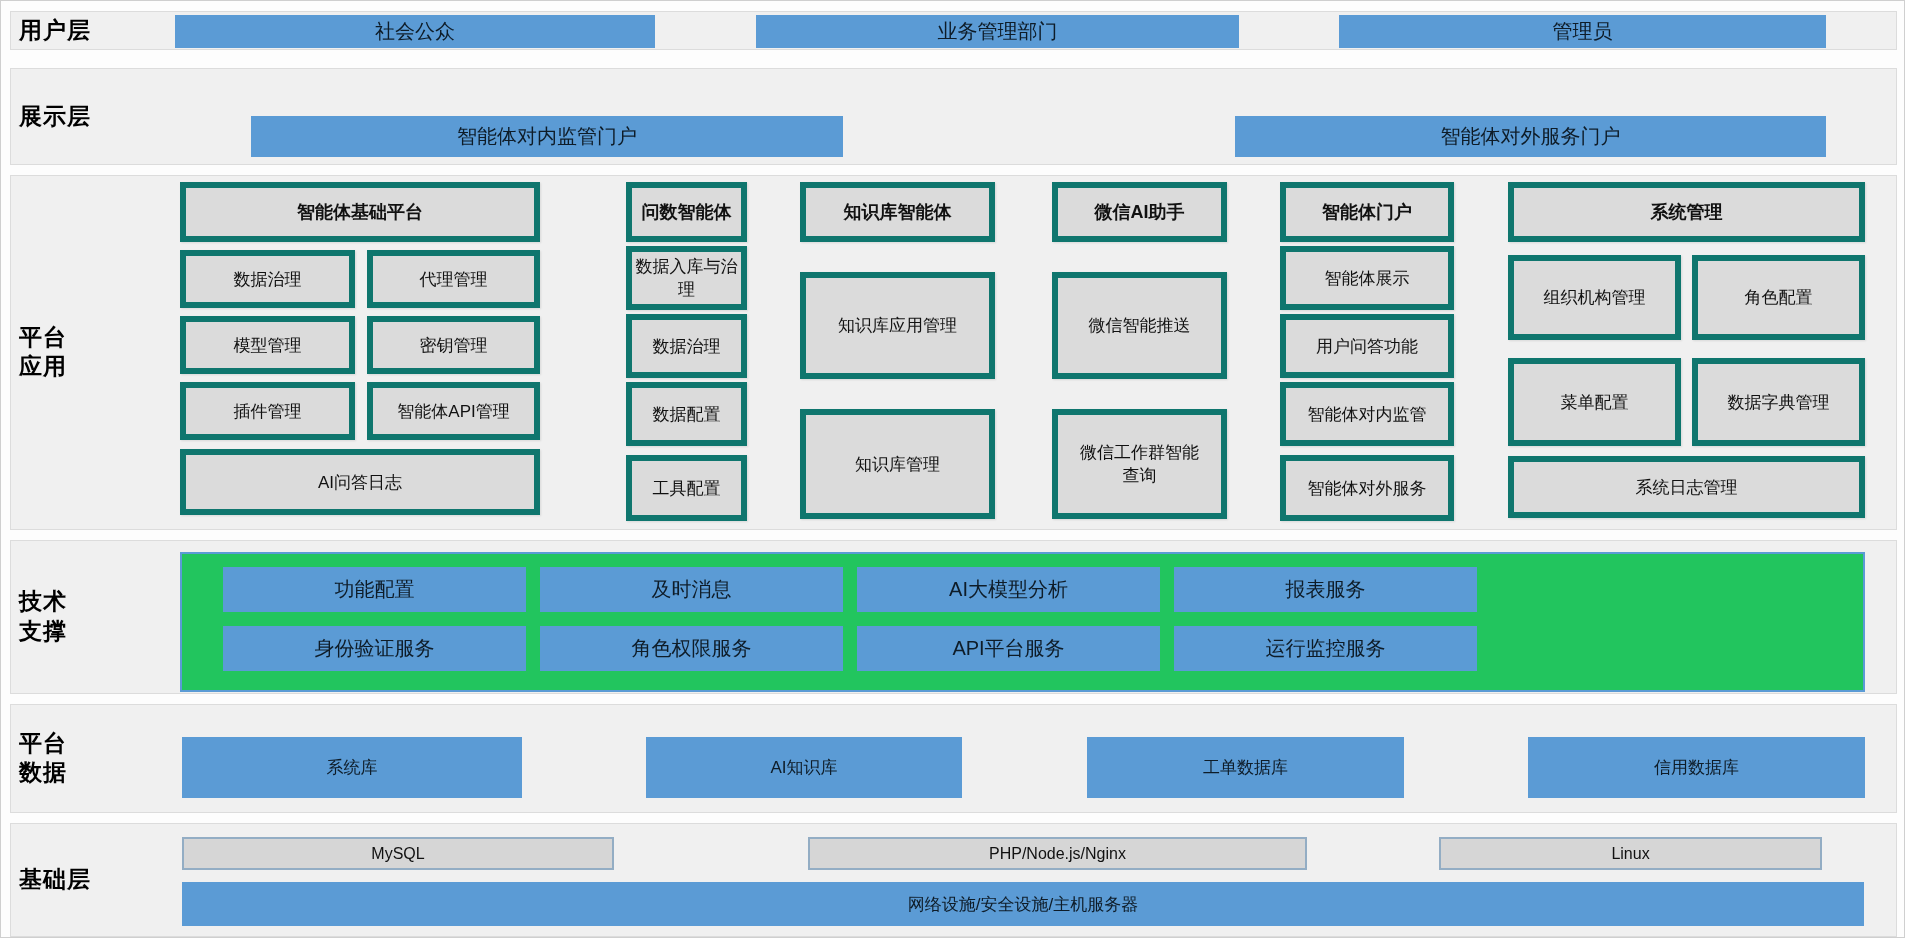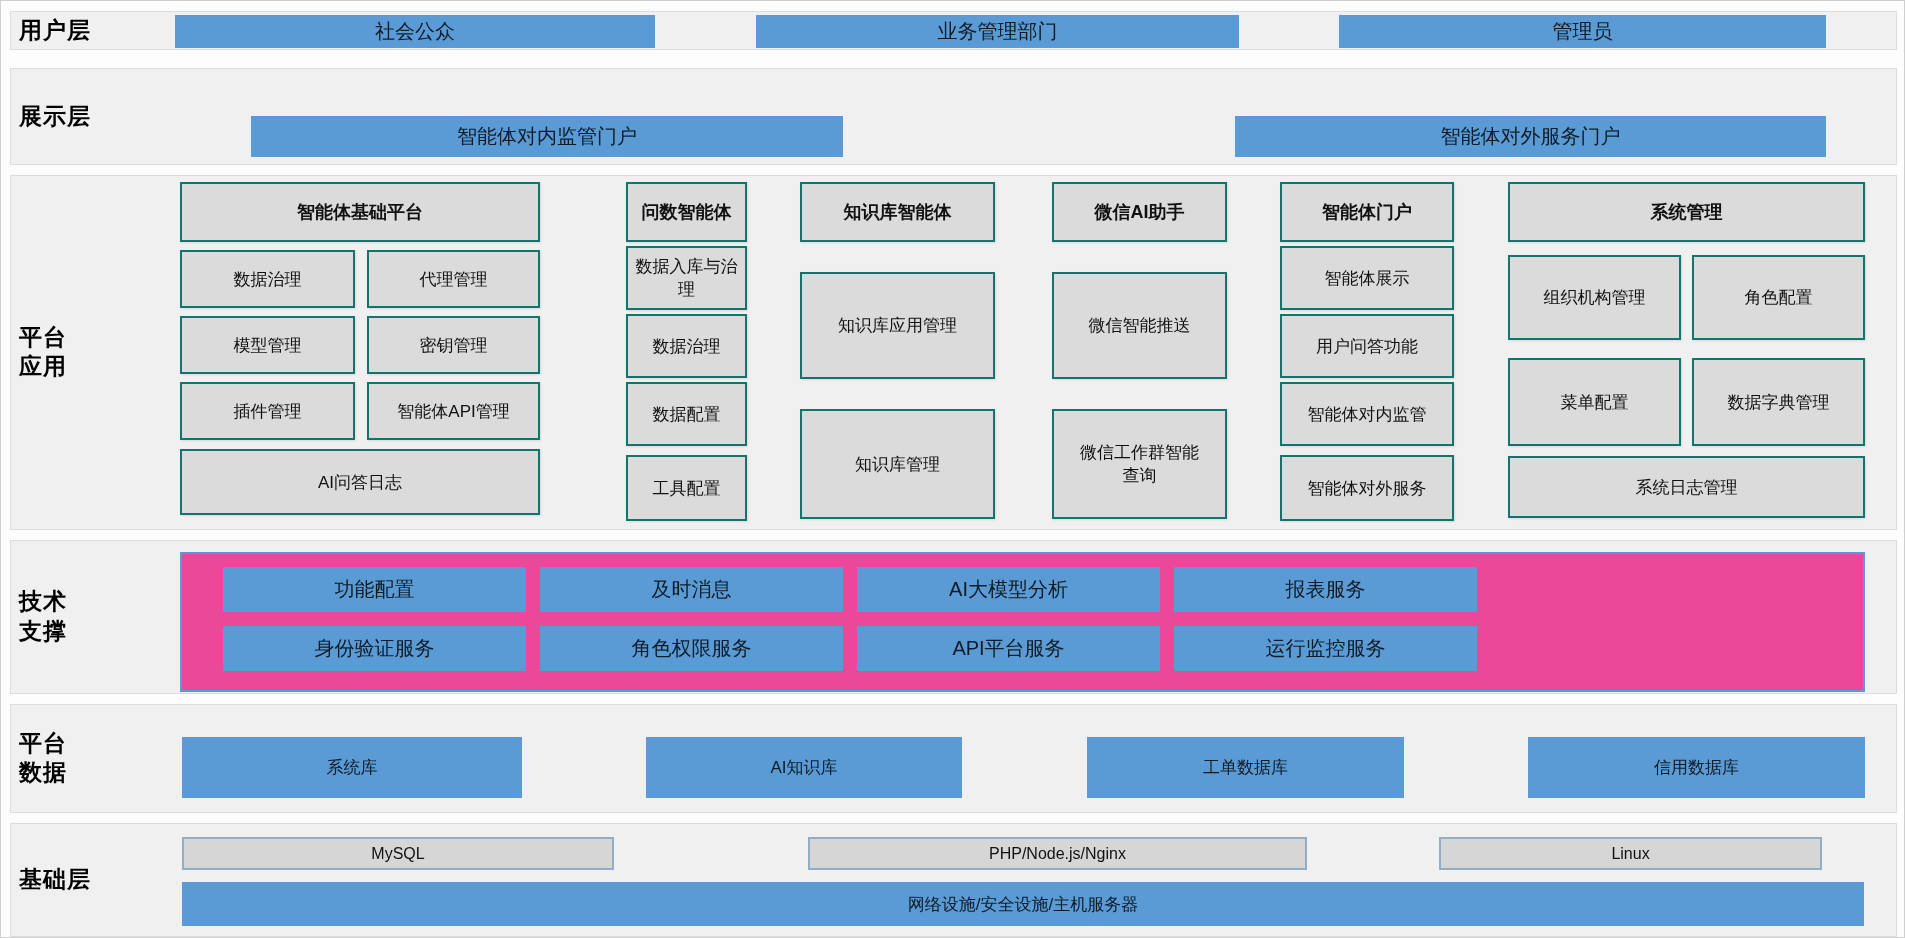--- a/index.html
+++ b/index.html
@@ -35,21 +35,21 @@
 
   
   .pcol { position:absolute; top:6px; }
   .c1 { left:169px;  width:360px; }
   .c2 { left:575px;  width:161px;padding-left:40px; }
   .c3 { left:789px;  width:195px; }
   .c4 { left:1041px; width:175px; }
   .c5 { left:1269px; width:174px; }
   .c6 { left:1497px; width:357px; }
 
-  .phead, .pbox { background:#dbdbdb; border:2px solid #0f766e; display:flex;
+  .phead, .pbox { background:#dbdbdb; border:6px solid #0f766e; display:flex;
                   align-items:center; justify-content:center; text-align:center;
                   font-size:17px; white-space:pre-line; box-shadow:1px 1px 2px rgba(0,0,0,0.10); }
   .phead { height:60px; font-weight:bold; font-size:18px; }
 
   .pair-grid  { display:grid; grid-template-columns:175px 173px; column-gap:12px;
                 grid-auto-rows:58px; row-gap:8px; margin-top:8px; }
   .stack .pbox { height:64px; margin-top:4px; }
   .stack .pbox.r-last { height:66px; margin-top:9px; }
   .pfooter { height:66px; margin-top:9px; }
 
@@ -57,21 +57,21 @@
   .tallstack .pbox.t2 { height:110px; margin-top:30px; }
 
   .c6 .pair-grid-a { display:grid; grid-template-columns:173px 173px; column-gap:11px;
                      grid-template-rows:85px; margin-top:13px; }
   .c6 .pair-grid-b { display:grid; grid-template-columns:173px 173px; column-gap:11px;
                      grid-template-rows:88px; margin-top:18px; }
   .c6 .pfooter { height:62px; margin-top:10px; }
 
   
   .tech-container { position:absolute; left:169px; top:11px; width:1685px; height:140px;
-                    background:#ec4899; border:2px solid #5b9bd5;
+                    background:#22c55e; border:2px solid #5b9bd5;
                     display:grid; grid-template-columns:303px 303px 303px 303px;
                     column-gap:132px; grid-template-rows:45px 45px; row-gap:27px;
                     padding:13px 16px 0 41px;gap:14px; }
   .tech-container .bluebox { position:static; }
 
   
   .d0 { left:171px;  top:32px; width:340px; height:61px; font-size:17px; }
   .d1 { left:635px;  top:32px; width:316px; height:61px; font-size:17px; }
   .d2 { left:1076px; top:32px; width:317px; height:61px; font-size:17px; }
   .d3 { left:1517px; top:32px; width:337px; height:61px; font-size:17px; }

